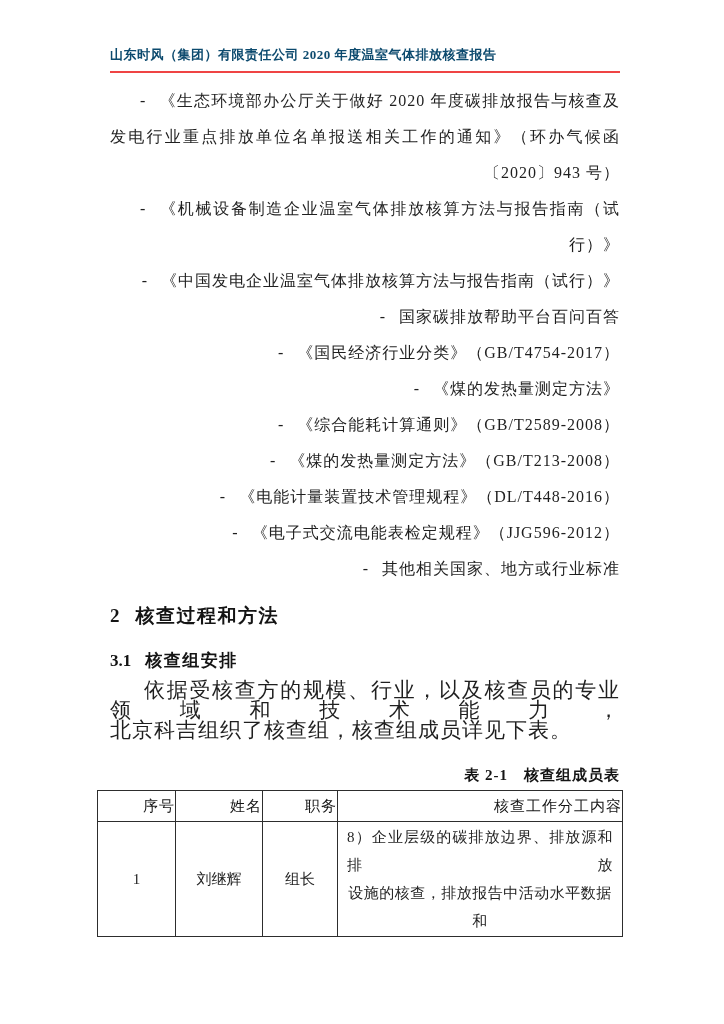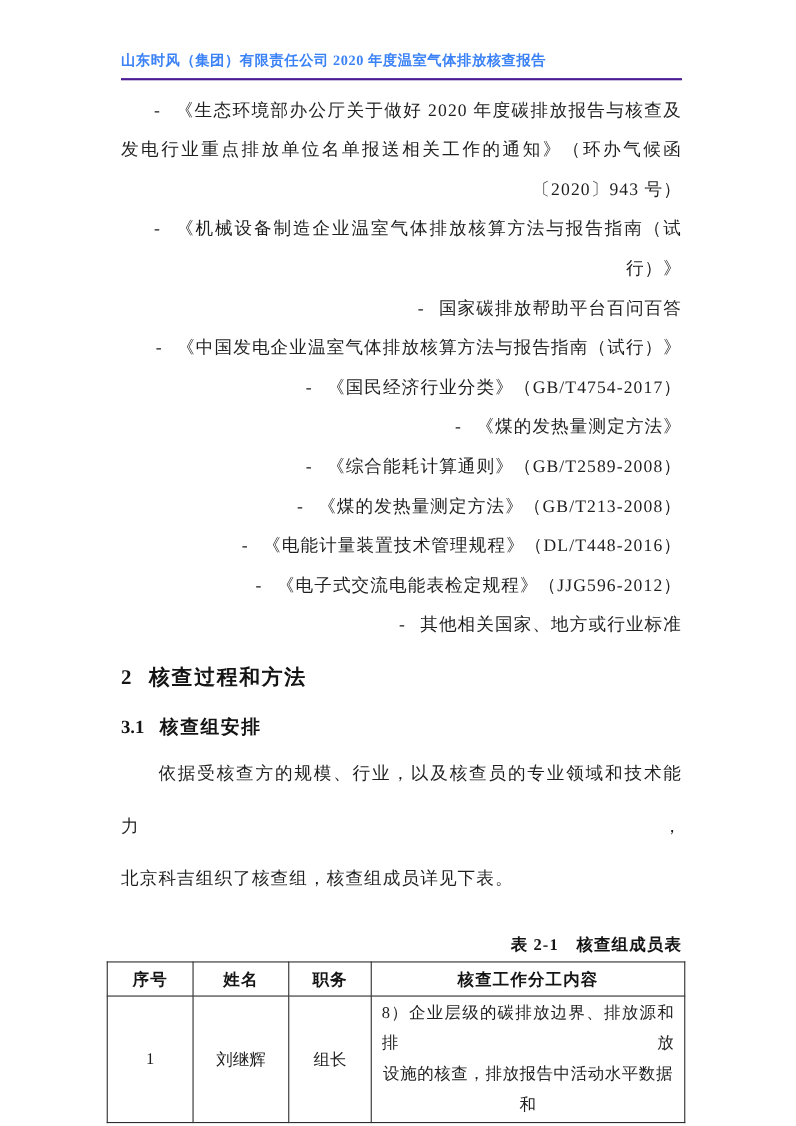--- a/index.html
+++ b/index.html
@@ -11,23 +11,23 @@
     box-sizing: border-box;
     padding: 46px 104px 0 110px;
     font-family: "Liberation Serif", "DejaVu Serif", serif;
     color: #1f1f1f;
     overflow: hidden;
   }
   .running-header {
     font-size: 13px;
     font-weight: bold;
     letter-spacing: 0.5px;
-    color: #3b82f6;
+    color: #0c4a6e;
     padding-bottom: 7px;
-    border-bottom: 2px solid #4c1d95;
+    border-bottom: 2px solid #ef4444;
   }
   .refs {
     margin-top: 10px;
     font-size: 16px;
     line-height: 36px;
     letter-spacing: 1px;
   }
   .ref-line { text-align: right; }
   .ref-line.first { text-indent: 30px; }
   .fill { text-align: justify; text-align-last: justify; }
@@ -43,22 +43,22 @@
   .sec-h3 {
     margin: 20px 0 0 0;
     font-size: 17px;
     font-weight: bold;
     letter-spacing: 1.5px;
     color: #141414;
   }
   .sec-h3 .num { margin-right: 14px; letter-spacing: 0; }
   .para {
     margin-top: 8px;
-    font-size: 16px;
-    line-height: 48px;
+    font-size: 21px;
+    line-height: 20px;
     letter-spacing: 1px;
   }
   .p-line.first { text-indent: 34px; }
   .tbl-caption {
     margin-top: 26px;
     text-align: right;
     font-weight: bold;
     font-size: 15px;
     letter-spacing: 1px;
     color: #141414;
@@ -68,24 +68,24 @@
     table-layout: fixed;
     width: 525px;
     margin: 5px 0 0 -13px;
   }
   table.team th, table.team td {
     border: 1.5px solid #2d2d2d;
     font-family: "Liberation Serif", "DejaVu Serif", serif;
   }
   table.team th {
     font-size: 15px;
-    font-weight: bold;
+    font-weight: normal;
     height: 30px;
     padding: 0;
-    text-align: center;
+    text-align: right;
     letter-spacing: 1px;
     color: #141414;
   }
   table.team td {
     font-size: 15px;
     text-align: center;
     vertical-align: middle;
     color: #1f1f1f;
   }
   td.duty { text-align: left; padding: 1px 9px; }
@@ -107,25 +107,25 @@
       <div class="ref-line fill">发电行业重点排放单位名单报送相关工作的通知》（环办气候函</div>
       <div class="ref-line">〔2020〕943 号）</div>
     </div>
 
     <div class="ref-item">
       <div class="ref-line first fill"><span class="dash">-</span><span>《机械设备制造企业温室气体排放核算方法与报告指南（试</span></div>
       <div class="ref-line">行）》</div>
     </div>
 
     <div class="ref-item">
+      <div class="ref-line first"><span class="dash">-</span><span>《中国发电企业温室气体排放核算方法与报告指南（试行）》</span></div>
+    </div>
+
+    <div class="ref-item">
       <div class="ref-line first"><span class="dash">-</span><span>国家碳排放帮助平台百问百答</span></div>
-    </div>
-
-    <div class="ref-item">
-      <div class="ref-line first"><span class="dash">-</span><span>《中国发电企业温室气体排放核算方法与报告指南（试行）》</span></div>
     </div>
 
     <div class="ref-item">
       <div class="ref-line first"><span class="dash">-</span><span>《国民经济行业分类》（GB/T4754-2017）</span></div>
     </div>
 
     <div class="ref-item">
       <div class="ref-line first"><span class="dash">-</span><span>《煤的发热量测定方法》</span></div>
     </div>
 

